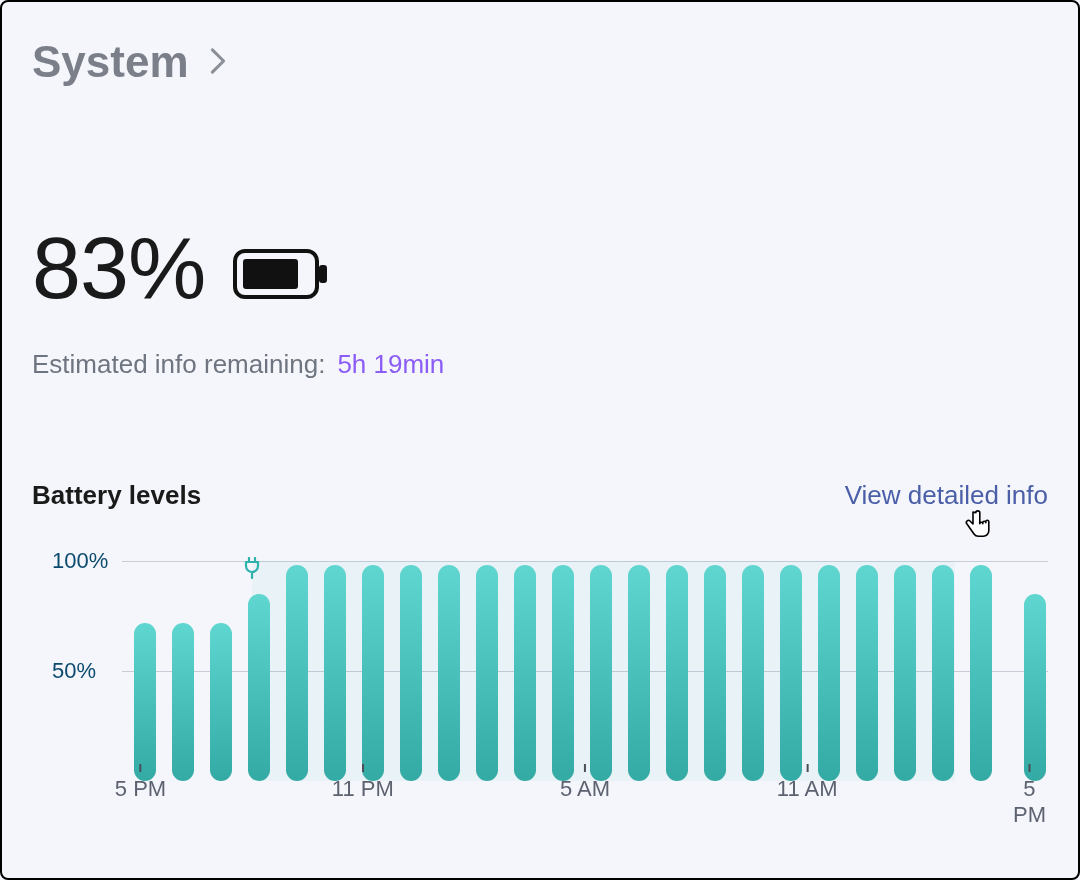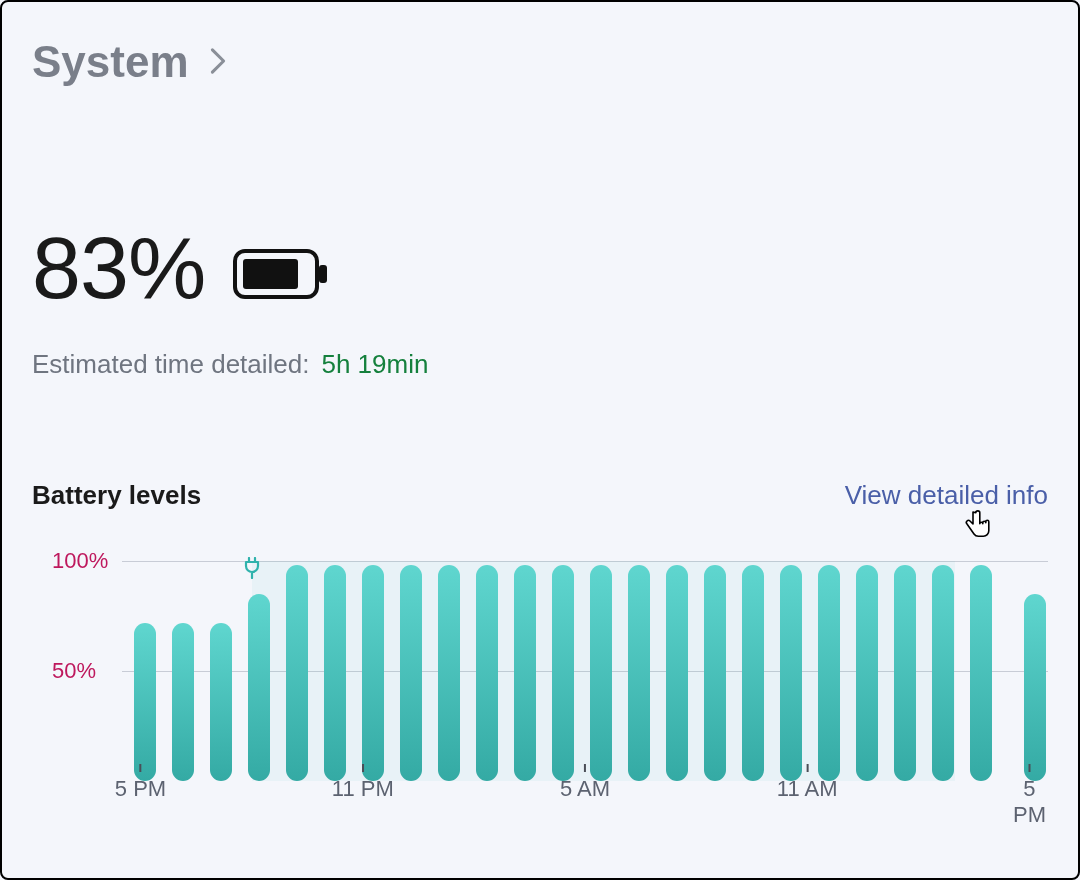--- a/index.html
+++ b/index.html
@@ -39,21 +39,21 @@
   }
   .battery-icon-wrap { position: relative; top: 8px; }
 
   .est-row {
     margin-top: 30px;
     font-size: 26px;
     color: #6f7580;
     display: flex;
     gap: 12px;
   }
-  .est-row .val { color: #15803d; }
+  .est-row .val { color: #8b5cf6; }
 
   
   .chart-section { margin-top: 100px; }
   .chart-header {
     display: flex;
     justify-content: space-between;
     align-items: flex-start;
   }
   .chart-title { font-size: 26px; font-weight: 600; color: #1a1a1a; }
   .detail-link {
@@ -84,21 +84,21 @@
   .gridline {
     position: absolute;
     left: 0; right: 0;
     height: 1px;
     background: #c8ccd6;
   }
   .ylab {
     position: absolute;
     left: 20px;
     font-size: 22px;
-    color: #be185d;
+    color: #0c4a6e;
     transform: translateY(-50%);
   }
   .charge-band {
     position: absolute;
     top: 0;
     bottom: 0;
     background: rgba(80,200,195,0.07);
   }
   .plug-icon {
     position: absolute;
@@ -168,21 +168,21 @@
   <div class="battery-icon-wrap">
     <svg width="96" height="54" viewBox="0 0 96 54">
       <rect x="2" y="4" width="82" height="46" rx="10" ry="10" fill="none" stroke="#111" stroke-width="4"></rect>
       <rect x="86" y="18" width="8" height="18" rx="3" fill="#111"></rect>
       <rect id="batt-fill" x="10" y="12" width="55" height="30" rx="3" fill="#111"></rect>
     </svg>
   </div>
 </div>
 
 <div class="est-row">
-  <span>Estimated time detailed:</span>
+  <span>Estimated info remaining:</span>
   <span class="val">5h 19min</span>
 </div>
 
 <div class="chart-section">
   <div class="chart-header">
     <div class="chart-title">Battery levels</div>
     <div class="detail-link">
       <span>View detailed info</span>
       <span class="cursor-hand">
         <svg width="30" height="34" viewBox="0 0 30 34">

